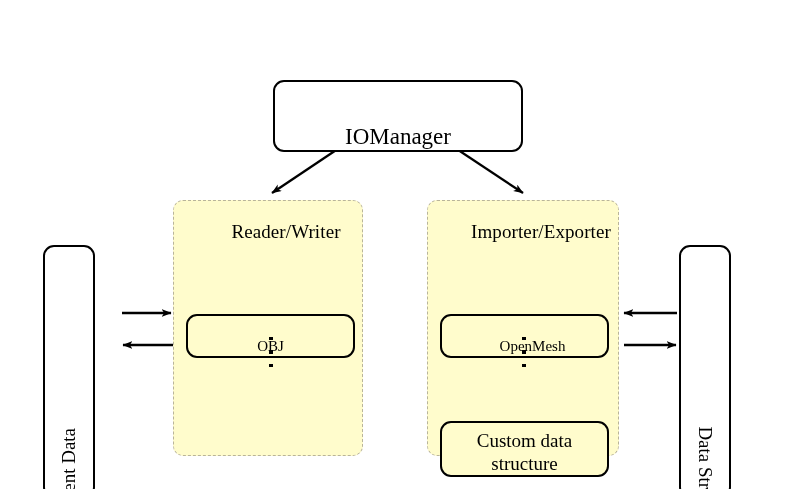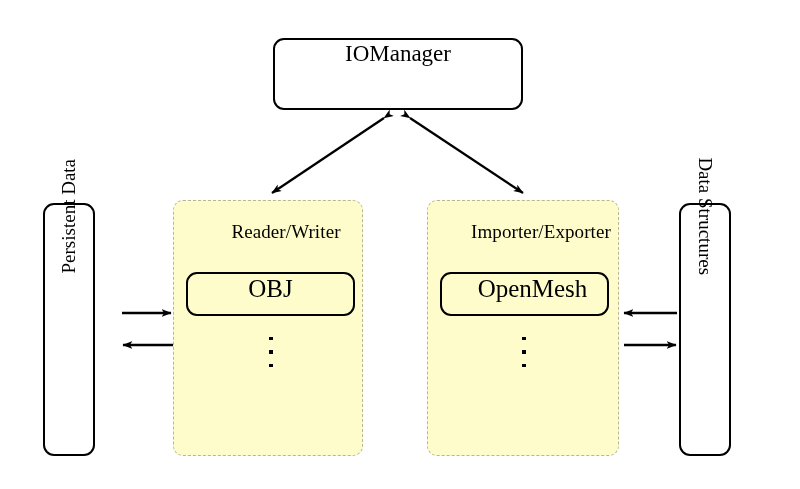--- a/index.html
+++ b/index.html
@@ -24,24 +24,25 @@
     top: 0;
     width: 800px;
     height: 489px;
     pointer-events: none;
   }
   
   .node {
     position: absolute;
     box-sizing: border-box;
     display: flex;
-    align-items: flex-start;
+    align-items: flex-end;
     justify-content: center;
     text-align: center;
     line-height: 1.18;
+    margin-top: 42px;
   }
   .node-white {
     background: #ffffff;
     border: 2.2px solid #000000;
     border-radius: 11px;
   }
   .node-inner {
     background: #fffccc;
     border: 2.4px solid #000000;
     border-radius: 11px;
@@ -67,21 +68,21 @@
   
   .vlabel {
     white-space: nowrap;
     font-size: 19px;
   }
   .vlabel-up { transform: rotate(-90deg); }
   .vlabel-down { transform: rotate(90deg); }
 
   
   .t-title { font-size: 23px; }
-  .t-box   { font-size: 25px; }
+  .t-box   { font-size: 15px; }
   .t-box-2 { font-size: 19px; }
 
   
   .vdots {
     position: absolute;
     display: flex;
     flex-direction: column;
     align-items: center;
     justify-content: space-between;
   }
@@ -163,14 +164,20 @@
   <div class="node node-inner t-box" style="left:440px; top:272px; width:169px; height:44px;padding-left:16px;">
     <span>OpenMesh</span>
   </div>
 
   <div class="vdots" style="left:521px; top:337px; width:6px; height:30px;">
     <i></i>
       <i></i>
       <i></i>
   </div>
 
+  <div class="node node-inner t-box-2" style="left:440px; top:379px; width:169px; height:56px;">
+    <span>
+      <span>Custom data</span><br>
+      <span>structure</span>
+    </span>
+  </div>
 
 </div>
 
 </body></html>

